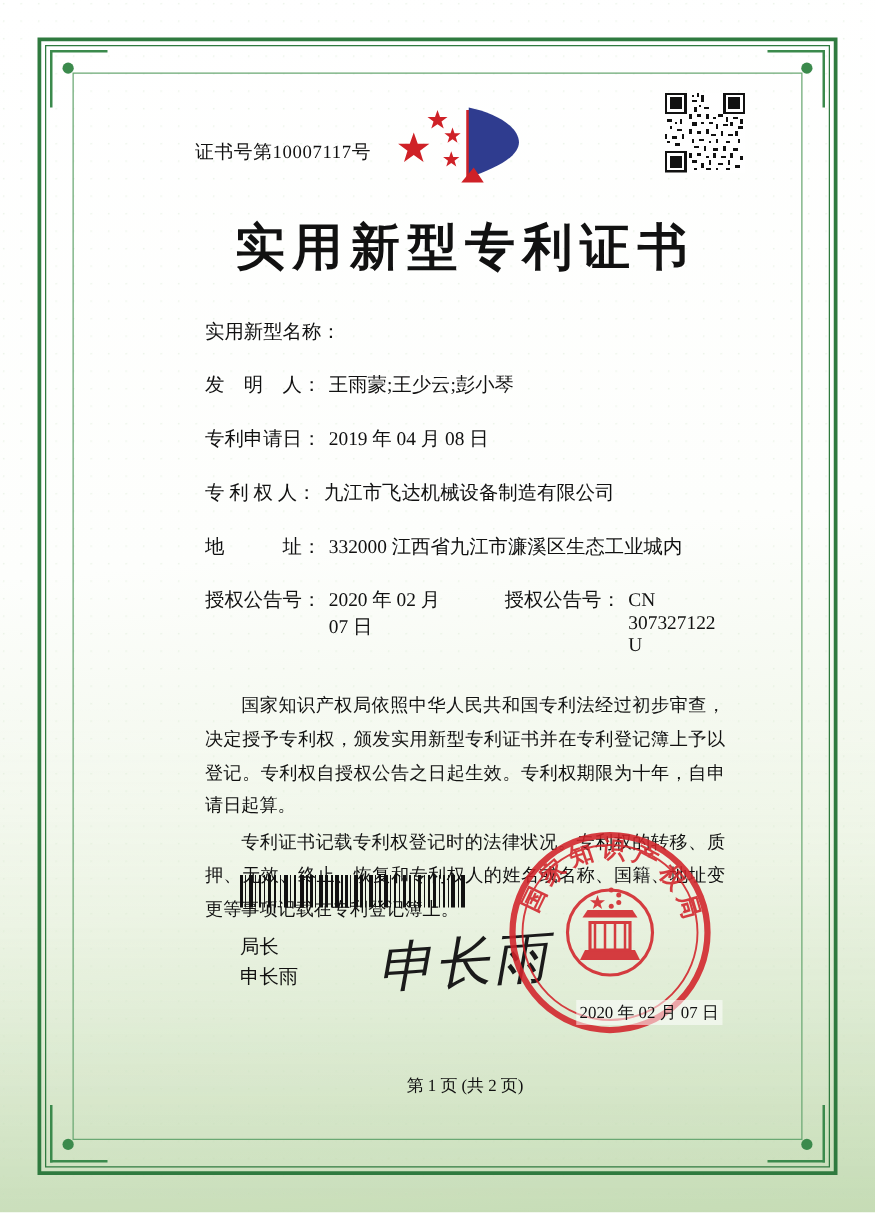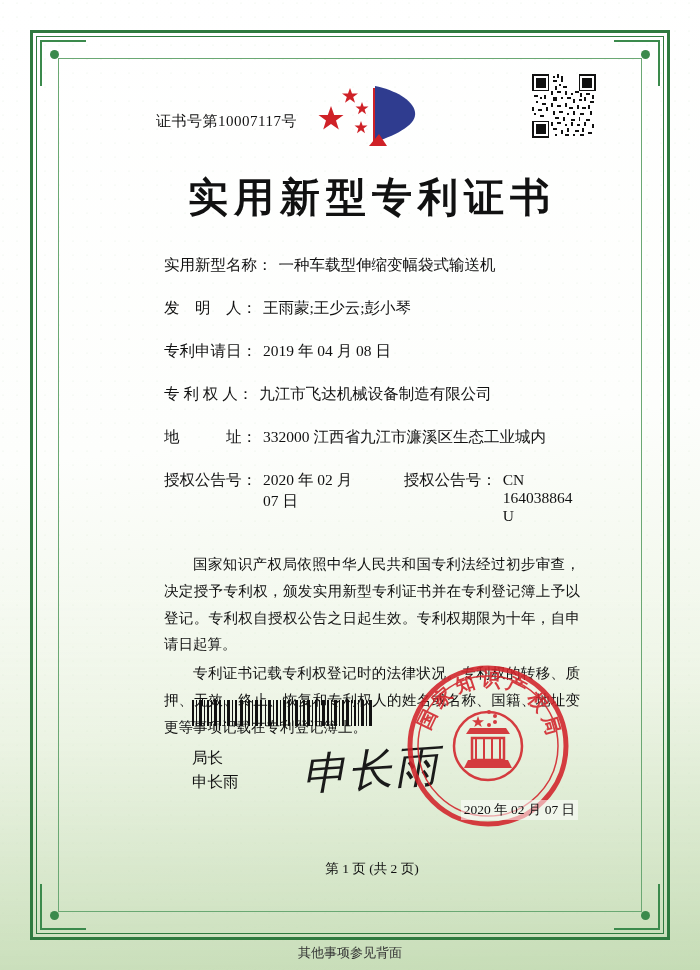--- a/index.html
+++ b/index.html
@@ -341,21 +341,20 @@
           <rect x="25" y="31" width="2" height="1"></rect>
         </g>
       </svg>
     </div>
 
     <div class="title">实用新型专利证书</div>
 
     <div class="fields">
       <div class="field-row">
         <span class="field-label">实用新型名称：</span>
-        <span class="field-value">一种车载型伸缩变幅袋式输送机</span>
       </div>
       <div class="field-row">
         <span class="field-label">发　明　人：</span>
         <span class="field-value">王雨蒙;王少云;彭小琴</span>
       </div>
       <div class="field-row">
         <span class="field-label">专利申请日：</span>
         <span class="field-value">2019 年 04 月 08 日</span>
       </div>
       <div class="field-row">
@@ -363,21 +362,21 @@
         <span class="field-value">九江市飞达机械设备制造有限公司</span>
       </div>
       <div class="field-row">
         <span class="field-label">地　　　址：</span>
         <span class="field-value">332000 江西省九江市濂溪区生态工业城内</span>
       </div>
       <div class="field-row two-col">
         <span class="field-label">授权公告号：</span>
         <span class="field-value">2020 年 02 月 07 日</span>
         <span class="col2">授权公告号：</span>
-        <span class="field-value">CN 164038864 U</span>
+        <span class="field-value">CN 307327122 U</span>
       </div>
     </div>
 
     <div class="paragraphs">
       <p>国家知识产权局依照中华人民共和国专利法经过初步审查，决定授予专利权，颁发实用新型专利证书并在专利登记簿上予以登记。专利权自授权公告之日起生效。专利权期限为十年，自申请日起算。</p>
       <p>专利证书记载专利权登记时的法律状况。专利权的转移、质押、无效、终止、恢复和专利权人的姓名或名称、国籍、地址变更等事项记载在专利登记簿上。</p>
     </div>
 
     <svg class="barcode" viewBox="0 0 180 26" shape-rendering="crispEdges">
       <g fill="#111">
@@ -462,14 +461,13 @@
           <textPath href="#sealarc" startOffset="8%">国家知识产权局</textPath>
         </text>
       </g>
     </svg>
 
     <div class="seal-date">2020 年 02 月 07 日</div>
 
     <div class="page-no">第 1 页 (共 2 页)</div>
   </div>
 
-  <div class="footer-note">其他事项参见背面</div>
 </div>
 
 </body></html>

